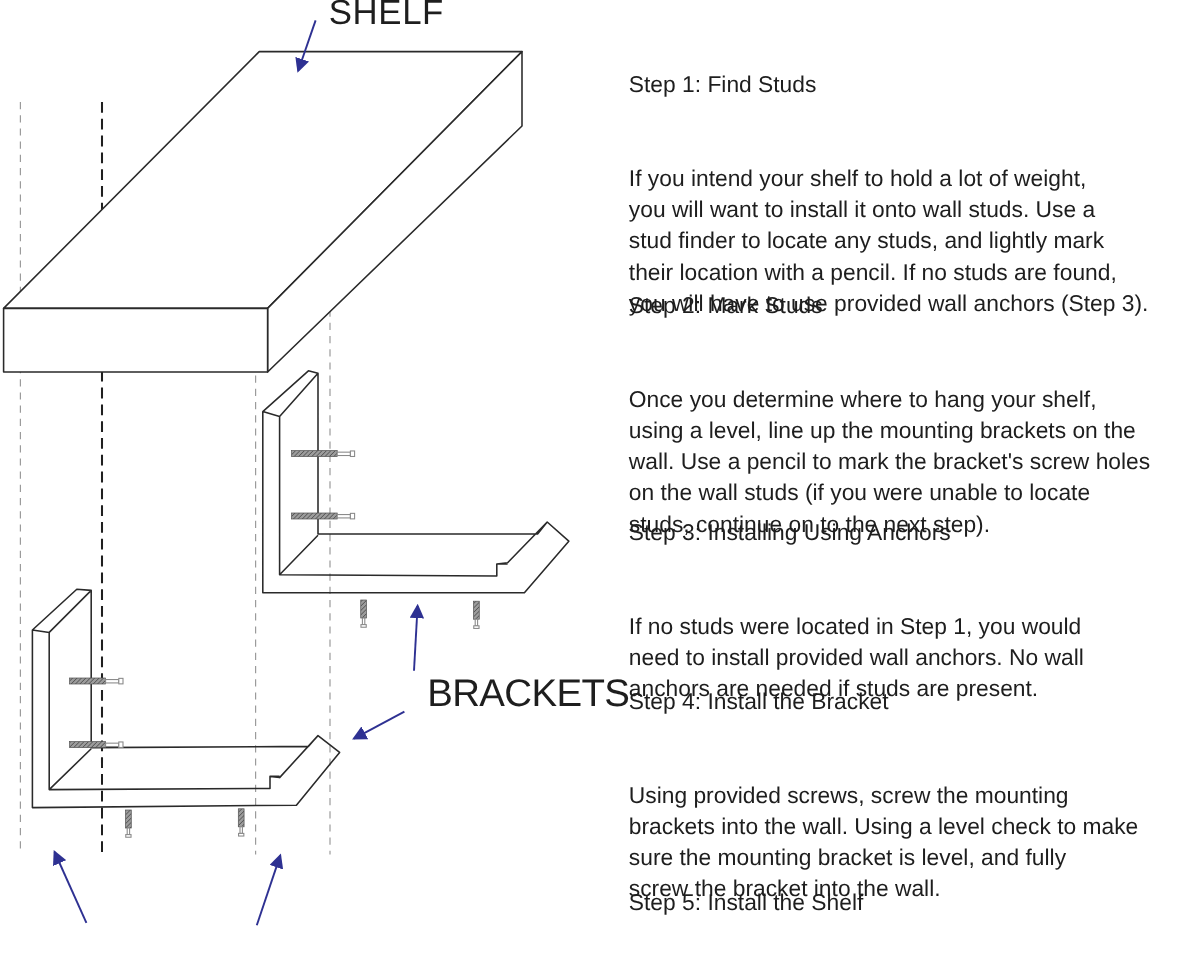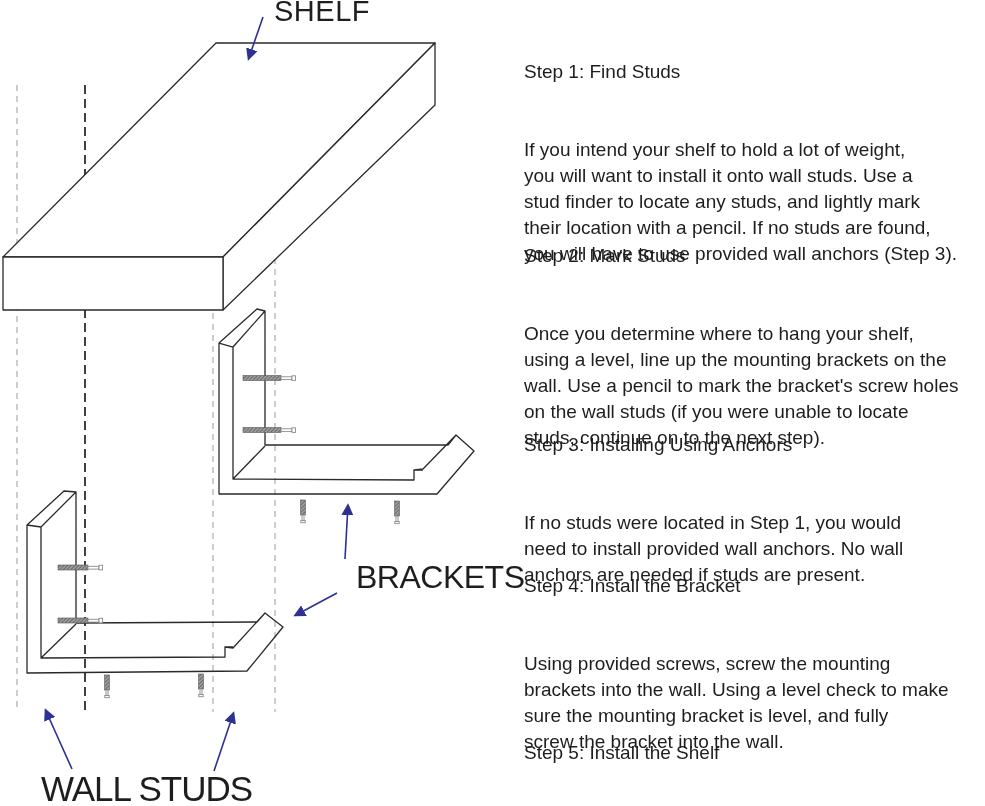--- a/index.html
+++ b/index.html
@@ -108,21 +108,20 @@
         <line class="arrow" x1="263" y1="17" x2="248.5" y2="59" marker-end="url(#ah)"></line>
         <line class="arrow" x1="345" y1="559" x2="348" y2="505" marker-end="url(#ah)"></line>
         <line class="arrow" x1="337" y1="593" x2="295" y2="615.5" marker-end="url(#ah)"></line>
         <line class="arrow" x1="72" y1="769" x2="45.5" y2="710" marker-end="url(#ah)"></line>
         <line class="arrow" x1="214" y1="771" x2="233.5" y2="713" marker-end="url(#ah)"></line>
       </g>
     </svg>
 
     <div class="lbl shelf">SHELF</div>
     <div class="lbl brackets">BRACKETS</div>
-    <div class="lbl wallstuds">WALL STUDS</div>
   </div>
 
   <div class="instructions">
     <div class="step s1">
       <div class="t">Step 1: Find Studs</div>
       <div class="b">If you intend your shelf to hold a lot of weight,
 you will want to install it onto wall studs. Use a
 stud finder to locate any studs, and lightly mark
 their location with a pencil. If no studs are found,
 you will have to use provided wall anchors (Step 3).</div>

